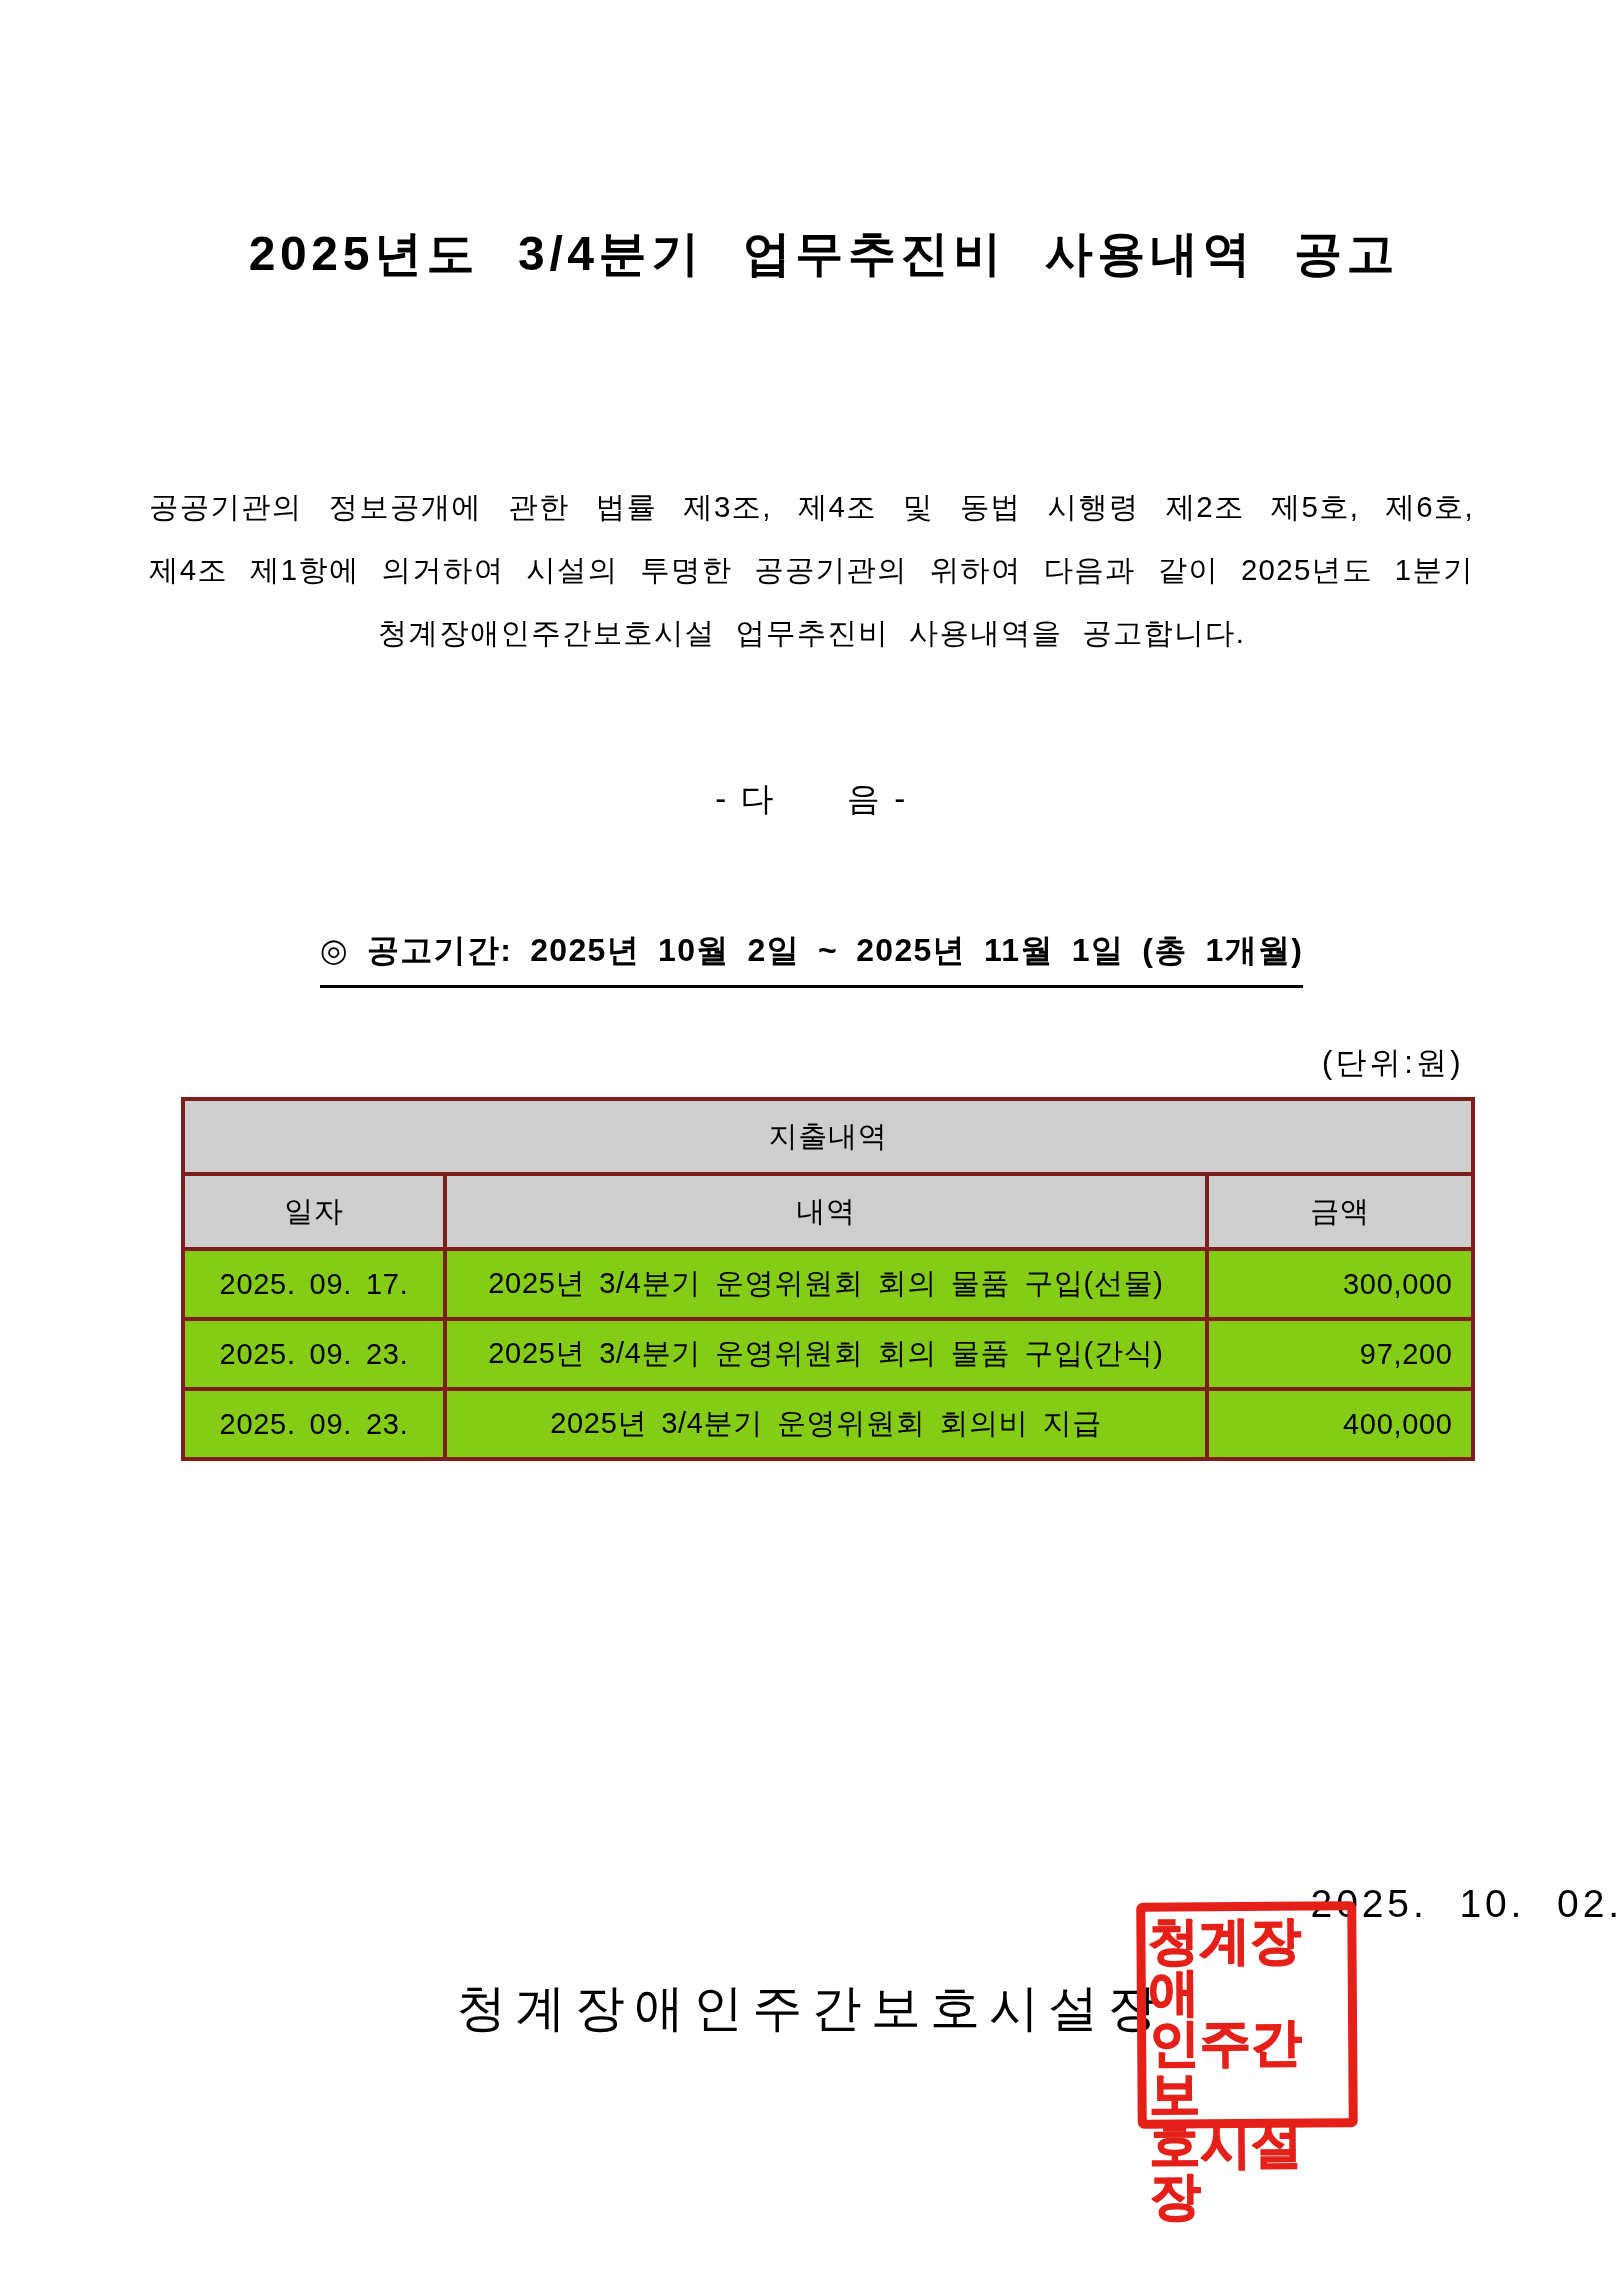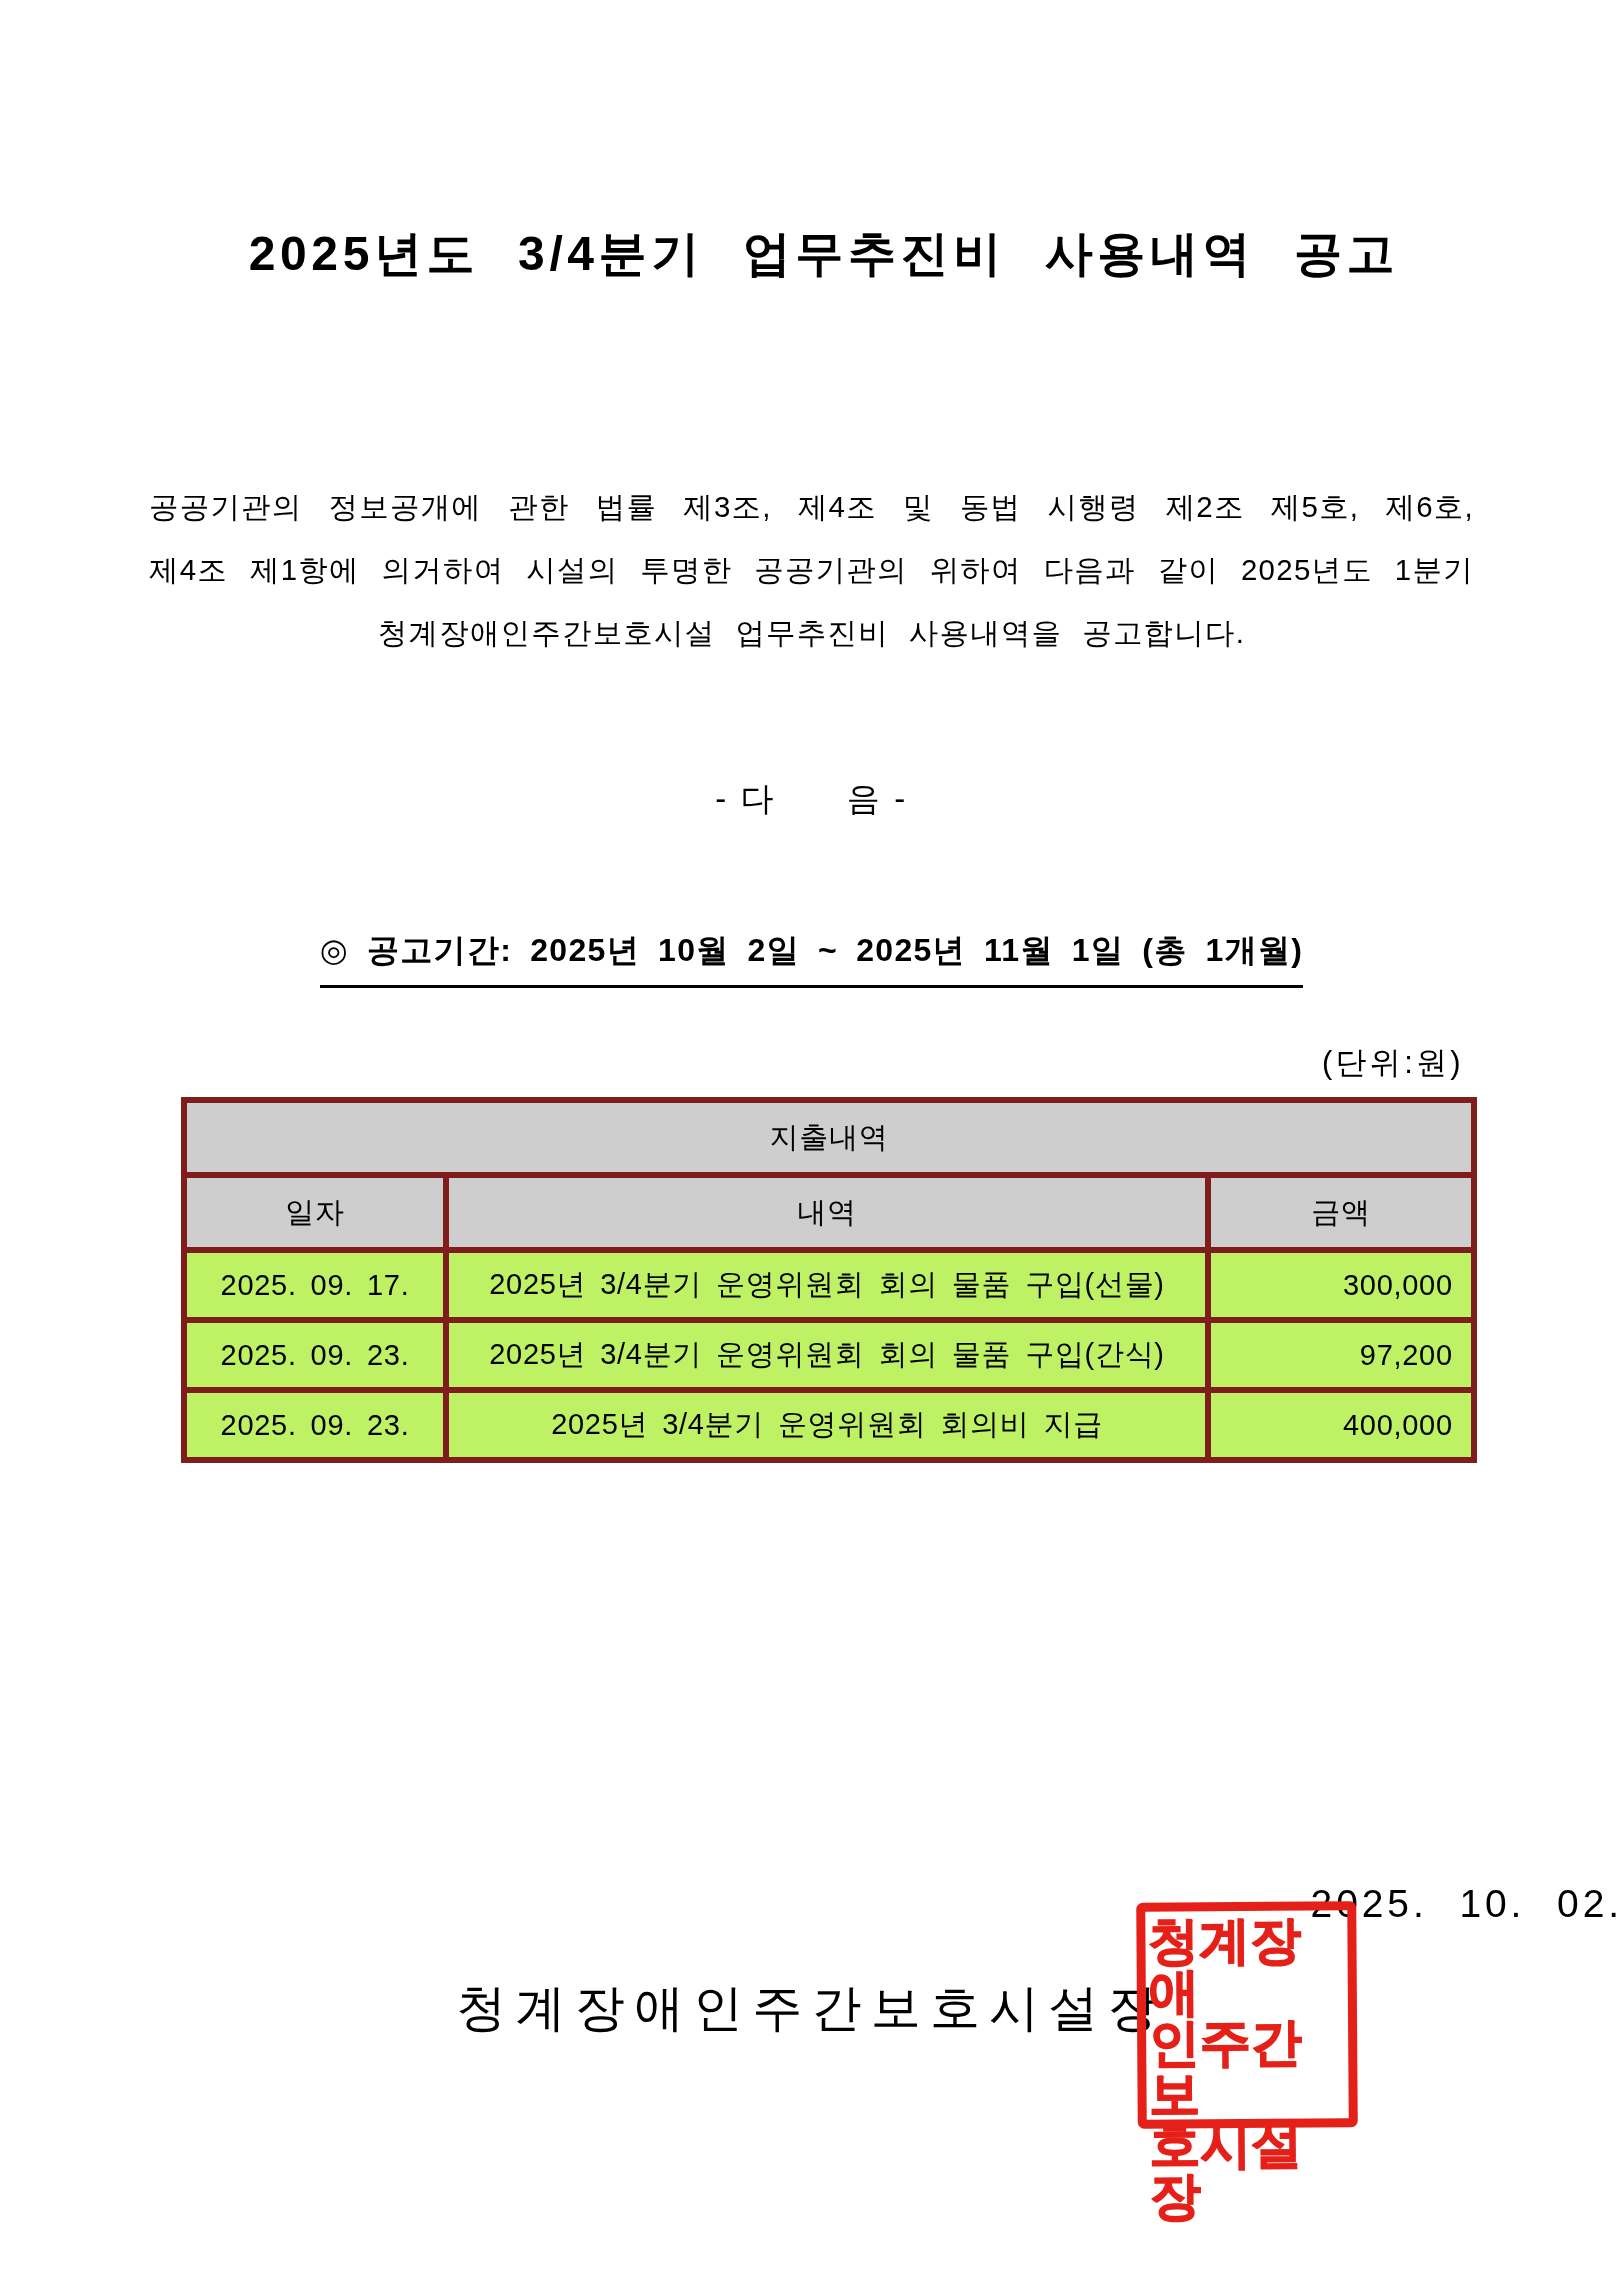--- a/index.html
+++ b/index.html
@@ -101,32 +101,32 @@
     left: 181px;
     width: 1290px;
     border-collapse: collapse;
     table-layout: fixed;
     font-size: 29px;
   }
   .expense-table col.c-date   { width: 262px; }
   .expense-table col.c-desc   { width: 762px; }
   .expense-table col.c-amount { width: 266px; }
   .expense-table th, .expense-table td {
-    border: 6px solid #7f1d1d;
+    border: 4px solid #7f1d1d;
     text-align: center;
     vertical-align: middle;
     font-weight: normal;
     letter-spacing: 0.7px;
     word-spacing: 5.2px;
     overflow: hidden;
     white-space: nowrap;
   }
   .expense-table .row-title th   { height: 75px; }
   .expense-table .row-headers th { height: 75px; }
-  .expense-table .row-data td    { height: 70px; background: #bef264; }
+  .expense-table .row-data td    { height: 70px; background: #84cc16; }
   .expense-table .row-total td   { height: 75px; }
   .expense-table .shaded { background: #cecece; }
   .expense-table td.amount {
     text-align: right;
     padding-right: 18.3px;
   }
 
   
   .issue-date {
     position: absolute;

